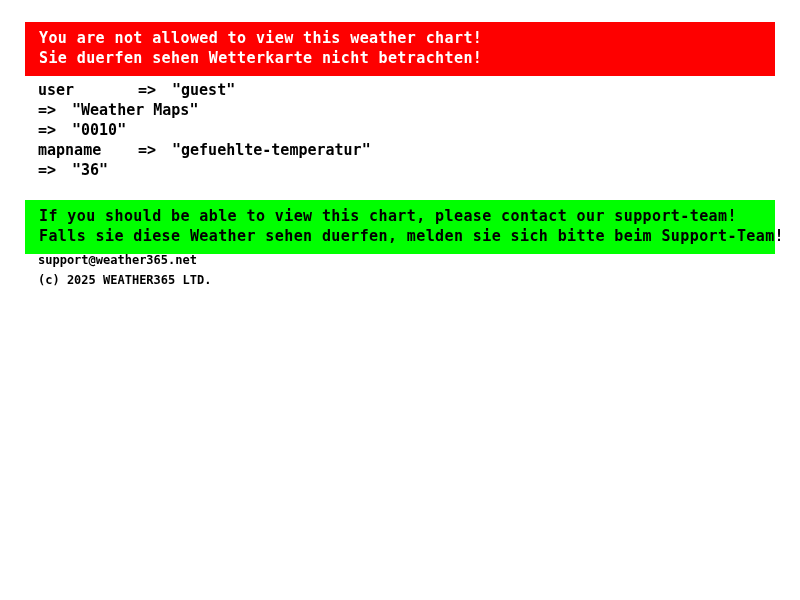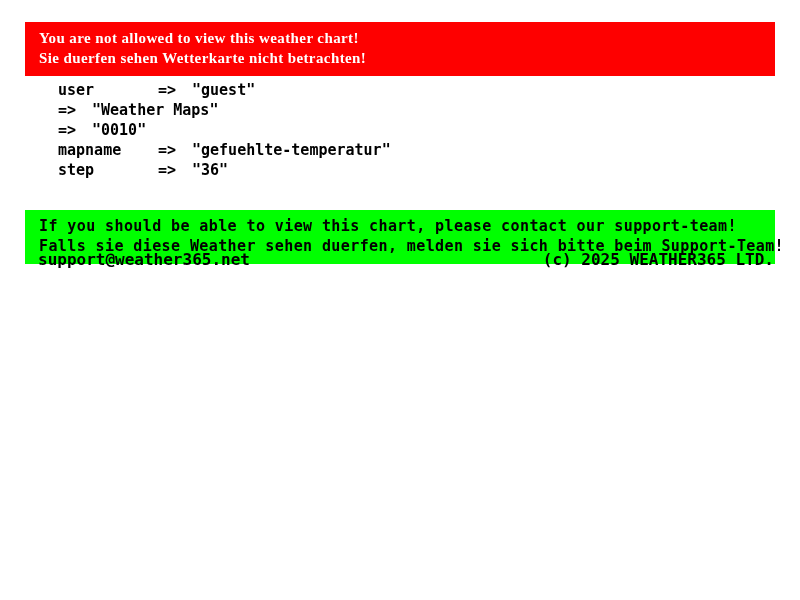--- a/index.html
+++ b/index.html
@@ -27,38 +27,36 @@
     padding: 6px 14px 8px 14px;
     font-size: 15px;
     line-height: 20px;
     font-weight: bold;
     letter-spacing: 0.4px;
   }
   .banner-error {
     top: 22px;
     background: #fe0000;
     color: #ffffff;
-    font-family: Liberation Serif, serif;
   }
   .banner-info {
-    top: 210px;
+    top: 200px;
     background: #00ff00;
     color: #000000;
   }
   .banner-line {
     white-space: pre;
   }
   .details {
     position: absolute;
     left: 38px;
     top: 80px;
     font-size: 15px;
     line-height: 20px;
     font-weight: bold;
-    margin-left: 20px;
   }
   .detail-row {
     display: flex;
     height: 20px;
     align-items: flex-start;
     white-space: pre;
   }
   .detail-key {
     width: 100px;
     flex: 0 0 100px;
@@ -70,24 +68,25 @@
   .detail-val {
     flex: 1 1 auto;
   }
   .footer {
     position: absolute;
     left: 38px;
     top: 250px;
     width: 736px;
     display: flex;
     justify-content: space-between;
-    font-size: 16px;
+    font-size: 12px;
     line-height: 20px;
     font-weight: bold;
     white-space: pre;
+    flex-direction: column;
   }
   .footer a {
     color: #000000;
     text-decoration: none;
   }
 </style>
 </head>
 <body>
 
 <div class="page">
@@ -110,21 +109,20 @@
     <div class="detail-row">
       <span class="detail-arrow">=&gt;</span>
       <span class="detail-val">"0010"</span>
     </div>
     <div class="detail-row">
       <span class="detail-key">mapname</span>
       <span class="detail-arrow">=&gt;</span>
       <span class="detail-val">"gefuehlte-temperatur"</span>
     </div>
     <div class="detail-row">
-      <span class="detail-key">step</span>
       <span class="detail-arrow">=&gt;</span>
       <span class="detail-val">"36"</span>
     </div>
   </div>
 
   <div class="banner banner-info">
     <div class="banner-line">If you should be able to view this chart, please contact our support-team!</div>
     <div class="banner-line">Falls sie diese Weather sehen duerfen, melden sie sich bitte beim Support-Team!</div>
   </div>
 

